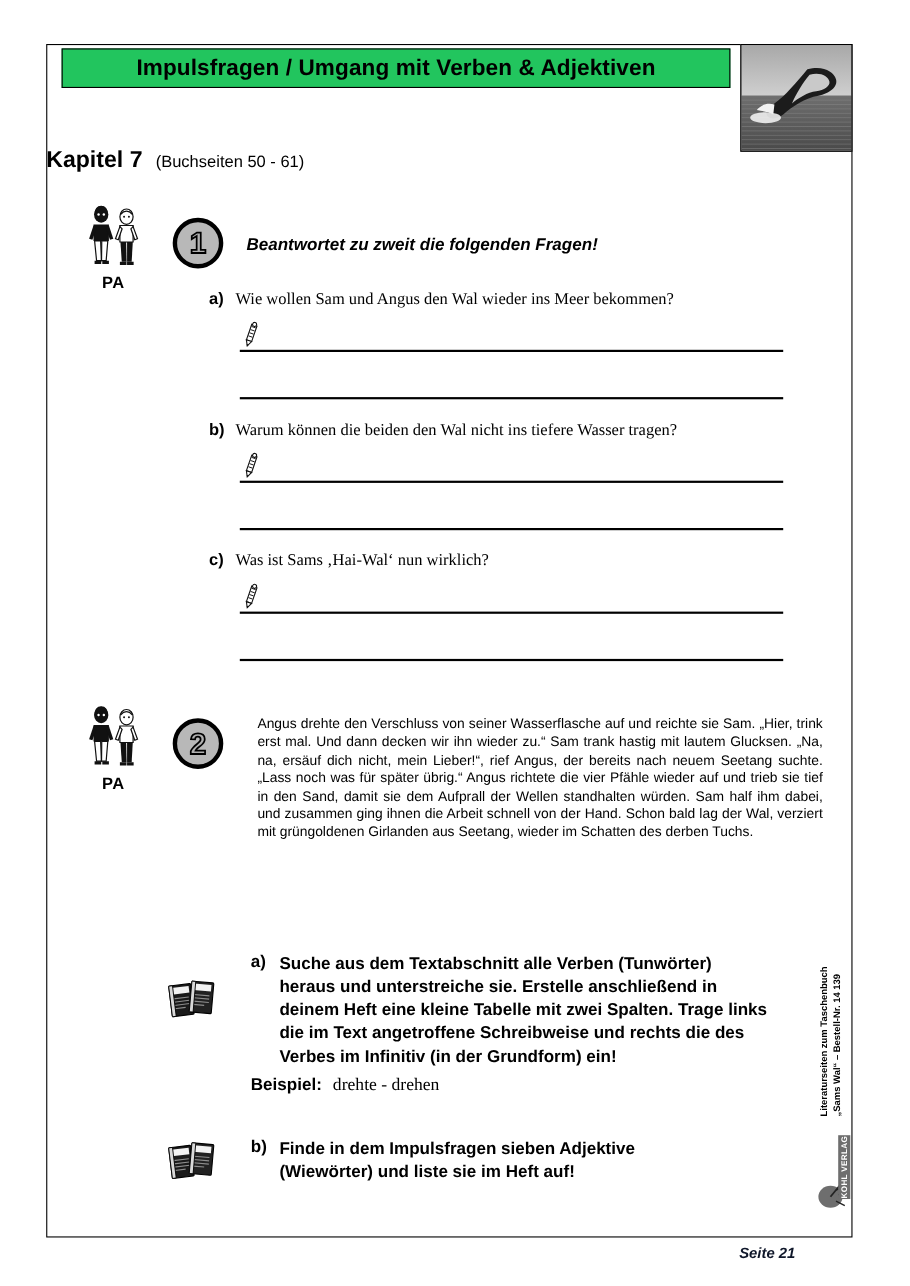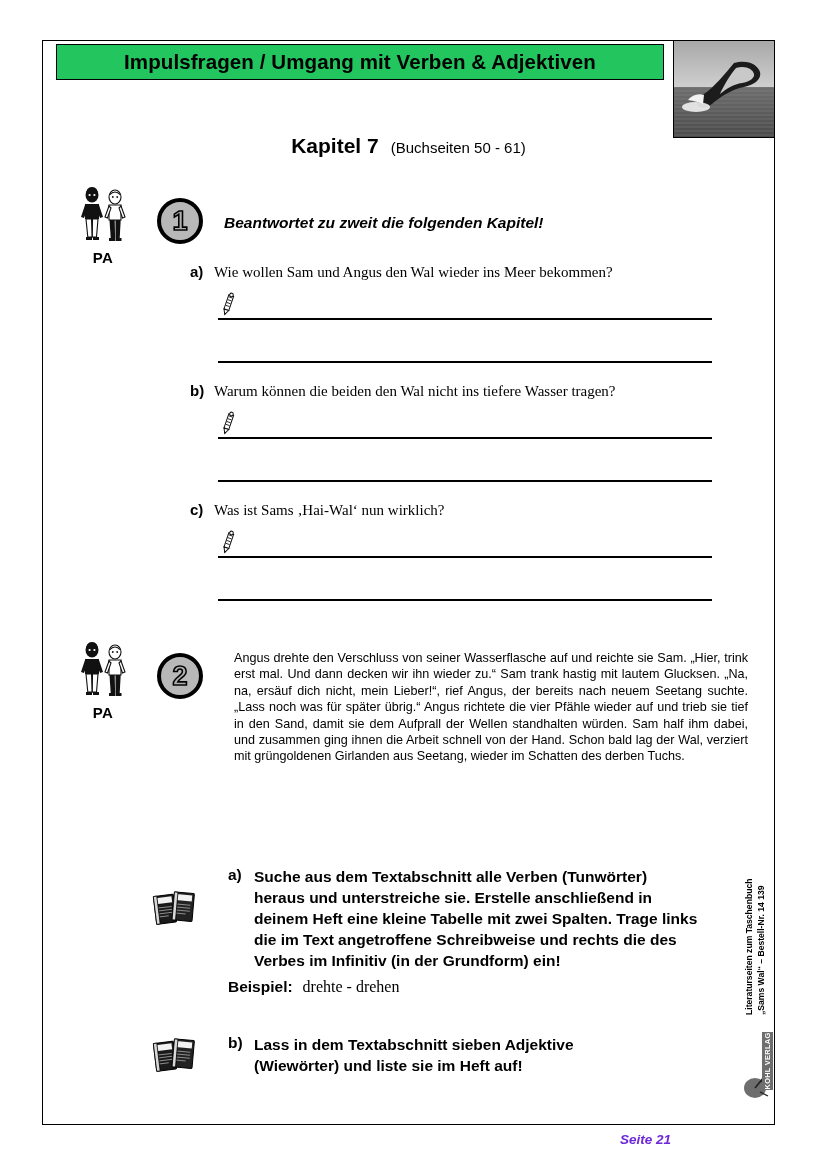--- a/index.html
+++ b/index.html
@@ -60,21 +60,20 @@
     overflow: hidden;
     background: #8d8d8d;
   }
 
   
   #chapter-line {
     position: absolute;
     left: 42px;
     top: 134px;
     width: 733px;
-    text-align: center;
   }
   #chapter-title {
     font-size: 21px;
     font-weight: bold;
   }
   #chapter-pages {
     font-size: 15px;
     margin-left: 12px;
   }
 
@@ -251,25 +250,25 @@
     letter-spacing: 0.3px;
     padding: 1px 0;
   }
 
   
   #footer-page {
     position: absolute;
     left: 620px;
     top: 1132px;
     width: 155px;
-    text-align: left;
+    text-align: center;
     font-size: 13.5px;
     font-style: italic;
     font-weight: bold;
-    color: #6d28d9;
+    color: #0f172a;
   }
 </style>
 </head>
 <body>
 
 <div id="page-frame"></div>
 
 <div id="header-bar">
   <div id="header-title">Impulsfragen  /  Umgang mit Verben &amp; Adjektiven</div>
 </div>
@@ -339,21 +338,21 @@
       </g>
     </svg>
   </div>
   <div class="pa-label">PA</div>
 </div>
 
 <div class="num-badge" style="left:157px; top:198px;">
   <span>1</span>
 </div>
 
-<div class="task-instr" style="left:224px; top:214px;">Beantwortet zu zweit die folgenden Kapitel!</div>
+<div class="task-instr" style="left:224px; top:214px;">Beantwortet zu zweit die folgenden Fragen!</div>
 
 <div class="q-row" style="left:190px; top:263px; width:540px;">
   <span class="q-letter">a)</span>
   <span class="q-text">Wie wollen Sam und Angus den Wal wieder ins Meer bekommen?</span>
 </div>
 <div class="pencil" style="left:218px; top:292px;">
   <svg width="20" height="26" viewBox="0 0 20 26">
     <g transform="rotate(19 10 13)">
       <rect x="7.5" y="3" width="5" height="15" fill="#fff" stroke="#111" stroke-width="1"></rect>
       <path d="M8 5 l4 0 M8 8 l4 0 M8 11 l4 0 M8 14 l4 0" stroke="#111" stroke-width="0.8"></path>
@@ -479,21 +478,21 @@
     <g transform="rotate(5 23 21)">
       <rect x="21" y="4" width="20" height="28" rx="1" fill="#222" stroke="#000" stroke-width="1"></rect>
       <rect x="23" y="6" width="16" height="6" fill="#f2f2f2"></rect>
       <path d="M24 16 h14 M24 19 h14 M24 22 h14 M24 25 h10" stroke="#8d8d8d" stroke-width="1"></path>
       <rect x="21" y="4" width="3.5" height="28" fill="#d9d9d9" stroke="#000" stroke-width="0.8"></rect>
     </g>
   </svg>
 </div>
 <div class="sub-task" style="left:228px; top:1034px; width:420px;">
   <span class="sub-letter">b)</span>
-  <span class="sub-body">Lass in dem Textabschnitt sieben Adjektive (Wiewörter) und liste sie im Heft auf!</span>
+  <span class="sub-body">Finde in dem Impulsfragen sieben Adjektive (Wiewörter) und liste sie im Heft auf!</span>
 </div>
 
 <div id="imprint">
   <div id="imprint-text">
     <div>Literaturseiten zum Taschenbuch</div>
     <div>„Sams Wal“  –   Bestell-Nr. 14 139</div>
   </div>
 </div>
 
 <div id="logo-box">

